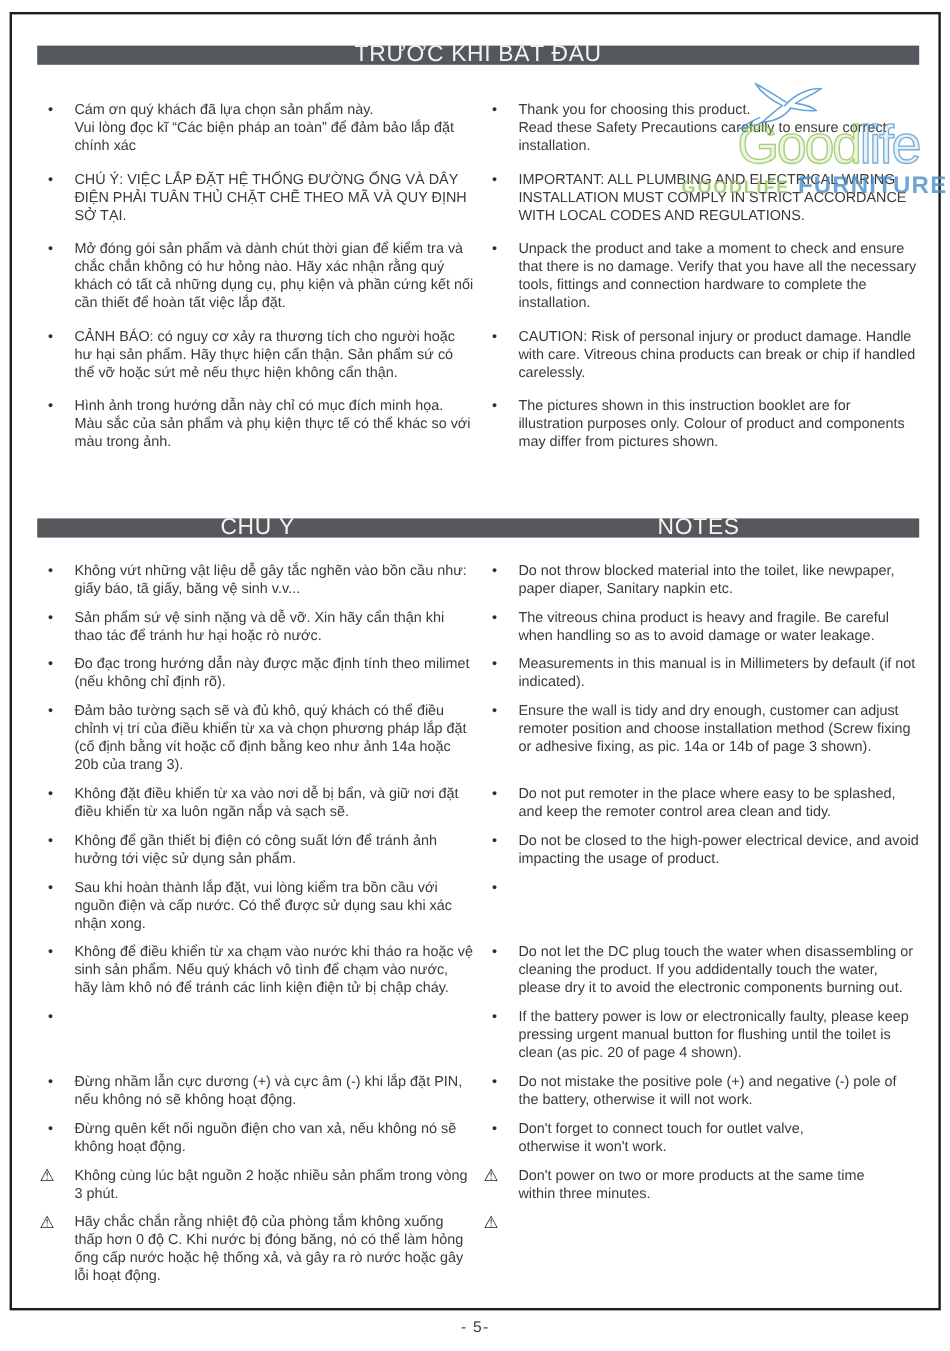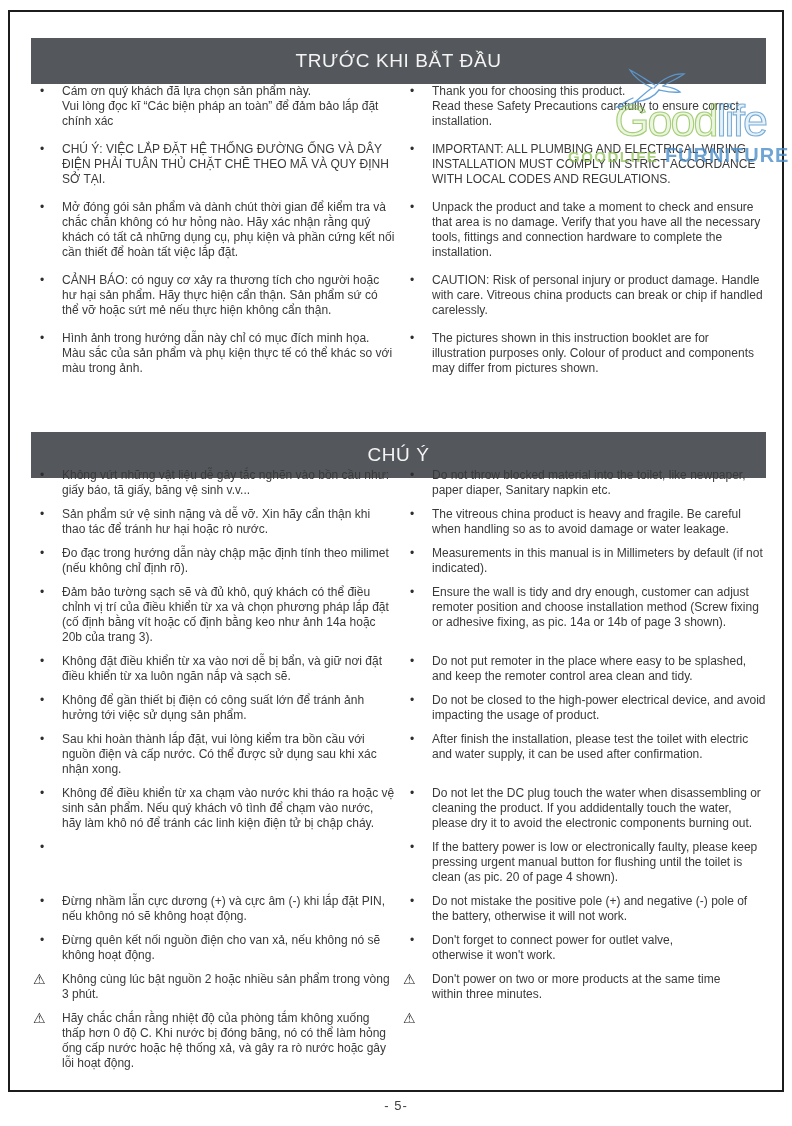--- a/index.html
+++ b/index.html
@@ -7,21 +7,21 @@
     width:792px; height:1126px; position:relative; background:#ffffff;
     font-family:"Liberation Sans","DejaVu Sans",sans-serif;
     -webkit-font-smoothing:antialiased;
   }
   .frame {
     position:absolute; left:8px; top:10px; width:776px; height:1082px;
     border:2px solid #1c1c1c; box-sizing:border-box; background:#fff;
   }
   .section { position:absolute; left:0; width:100%; }
   .bar {
-    position:absolute; left:21px; width:735px; height:46px; background:#54575b;
+    position:absolute; left:21px; width:735px; height:16px; background:#54575b;
     display:flex; flex-direction:row;
   }
   .bar-title {
     flex:1 1 50%; display:flex; align-items:center; justify-content:center;
     color:#f4f4f4; font-size:19px; letter-spacing:0.6px; font-weight:400;
   }
   .grid {
     position:absolute; left:30px; width:726px;
     display:grid; grid-template-columns:356px 356px; column-gap:14px;
   }
@@ -105,21 +105,21 @@
           <span class="marker">•</span>
           <p class="txt">IMPORTANT: ALL PLUMBING AND ELECTRICAL WIRING INSTALLATION MUST COMPLY IN STRICT ACCORDANCE WITH LOCAL CODES AND REGULATIONS.</p>
         </div>
 
       <div class="cell">
           <span class="marker">•</span>
           <p class="txt">Mở đóng gói sản phẩm và dành chút thời gian để kiểm tra và chắc chắn không có hư hỏng nào. Hãy xác nhận rằng quý khách có tất cả những dụng cụ, phụ kiện và phần cứng kết nối cần thiết để hoàn tất việc lắp đặt.</p>
         </div>
       <div class="cell">
           <span class="marker">•</span>
-          <p class="txt">Unpack the product and take a moment to check and ensure that area is no damage. Verify that you have all the necessary tools, fittings and connection hardware to complete the installation.</p>
+          <p class="txt">Unpack the product and take a moment to check and ensure that there is no damage. Verify that you have all the necessary tools, fittings and connection hardware to complete the installation.</p>
         </div>
 
       <div class="cell">
           <span class="marker">•</span>
           <p class="txt">CẢNH BÁO: có nguy cơ xảy ra thương tích cho người hoặc hư hại sản phẩm. Hãy thực hiện cẩn thận. Sản phẩm sứ có thể vỡ hoặc sứt mẻ nếu thực hiện không cẩn thận.</p>
         </div>
       <div class="cell">
           <span class="marker">•</span>
           <p class="txt">CAUTION: Risk of personal injury or product damage. Handle with care. Vitreous china products can break or chip if handled carelessly.</p>
         </div>
@@ -131,20 +131,21 @@
       <div class="cell">
           <span class="marker">•</span>
           <p class="txt">The pictures shown in this instruction booklet are for illustration purposes only. Colour of product and components may differ from pictures shown.</p>
         </div>
     </div>
   </div>
 
   <div class="section">
     <div class="bar" style="top:420px;">
       <div class="bar-title">CHÚ Ý</div>
+      <div class="bar-title">NOTES</div>
     </div>
     <div class="grid grid2" style="top:456px;">
       <div class="cell">
           <span class="marker">•</span>
           <p class="txt">Không vứt những vật liệu dễ gây tắc nghẽn vào bồn cầu như: giấy báo, tã giấy, băng vệ sinh v.v...</p>
         </div>
       <div class="cell">
           <span class="marker">•</span>
           <p class="txt">Do not throw blocked material into the toilet, like newpaper, paper diaper, Sanitary napkin etc.</p>
         </div>
@@ -153,21 +154,21 @@
           <span class="marker">•</span>
           <p class="txt">Sản phẩm sứ vệ sinh nặng và dễ vỡ. Xin hãy cẩn thận khi thao tác để tránh hư hại hoặc rò nước.</p>
         </div>
       <div class="cell">
           <span class="marker">•</span>
           <p class="txt">The vitreous china product is heavy and fragile. Be careful when handling so as to avoid damage or water leakage.</p>
         </div>
 
       <div class="cell">
           <span class="marker">•</span>
-          <p class="txt">Đo đạc trong hướng dẫn này chập mặc định tính theo milimet (nếu không chỉ định rõ).</p>
+          <p class="txt">Đo đạc trong hướng dẫn này được mặc định tính theo milimet (nếu không chỉ định rõ).</p>
         </div>
       <div class="cell">
           <span class="marker">•</span>
           <p class="txt">Measurements in this manual is in Millimeters by default (if not indicated).</p>
         </div>
 
       <div class="cell">
           <span class="marker">•</span>
           <p class="txt">Đảm bảo tường sạch sẽ và đủ khô, quý khách có thể điều chỉnh vị trí của điều khiển từ xa và chọn phương pháp lắp đặt (cố định bằng vít hoặc cố định bằng keo như ảnh 14a hoặc 20b của trang 3).</p>
         </div>
@@ -193,21 +194,20 @@
           <span class="marker">•</span>
           <p class="txt">Do not be closed to the high-power electrical device, and avoid impacting the usage of product.</p>
         </div>
 
       <div class="cell">
           <span class="marker">•</span>
           <p class="txt">Sau khi hoàn thành lắp đặt, vui lòng kiểm tra bồn cầu với nguồn điện và cấp nước. Có thể được sử dụng sau khi xác nhận xong.</p>
         </div>
       <div class="cell">
           <span class="marker">•</span>
-          <p class="txt">After finish the installation, please test the toilet with electric and water supply, it can be used after confirmation.</p>
         </div>
 
       <div class="cell">
           <span class="marker">•</span>
           <p class="txt">Không để điều khiển từ xa chạm vào nước khi tháo ra hoặc vệ sinh sản phẩm. Nếu quý khách vô tình để chạm vào nước, hãy làm khô nó để tránh các linh kiện điện tử bị chập cháy.</p>
         </div>
       <div class="cell">
           <span class="marker">•</span>
           <p class="txt">Do not let the DC plug touch the water when disassembling or cleaning the product. If you addidentally touch the water, please dry it to avoid the electronic components burning out.</p>
         </div>
@@ -228,21 +228,21 @@
           <span class="marker">•</span>
           <p class="txt">Do not mistake the positive pole (+) and negative (-) pole of the battery, otherwise it will not work.</p>
         </div>
 
       <div class="cell">
           <span class="marker">•</span>
           <p class="txt">Đừng quên kết nối nguồn điện cho van xả, nếu không nó sẽ không hoạt động.</p>
         </div>
       <div class="cell">
           <span class="marker">•</span>
-          <p class="txt">Don't forget to connect power for outlet valve,
+          <p class="txt">Don't forget to connect touch for outlet valve,
 otherwise it won't work.</p>
         </div>
 
       <div class="cell">
           <span class="marker warning">⚠</span>
           <p class="txt">Không cùng lúc bật nguồn 2 hoặc nhiều sản phẩm trong vòng 3 phút.</p>
         </div>
       <div class="cell">
           <span class="marker warning">⚠</span>
           <p class="txt">Don't power on two or more products at the same time

